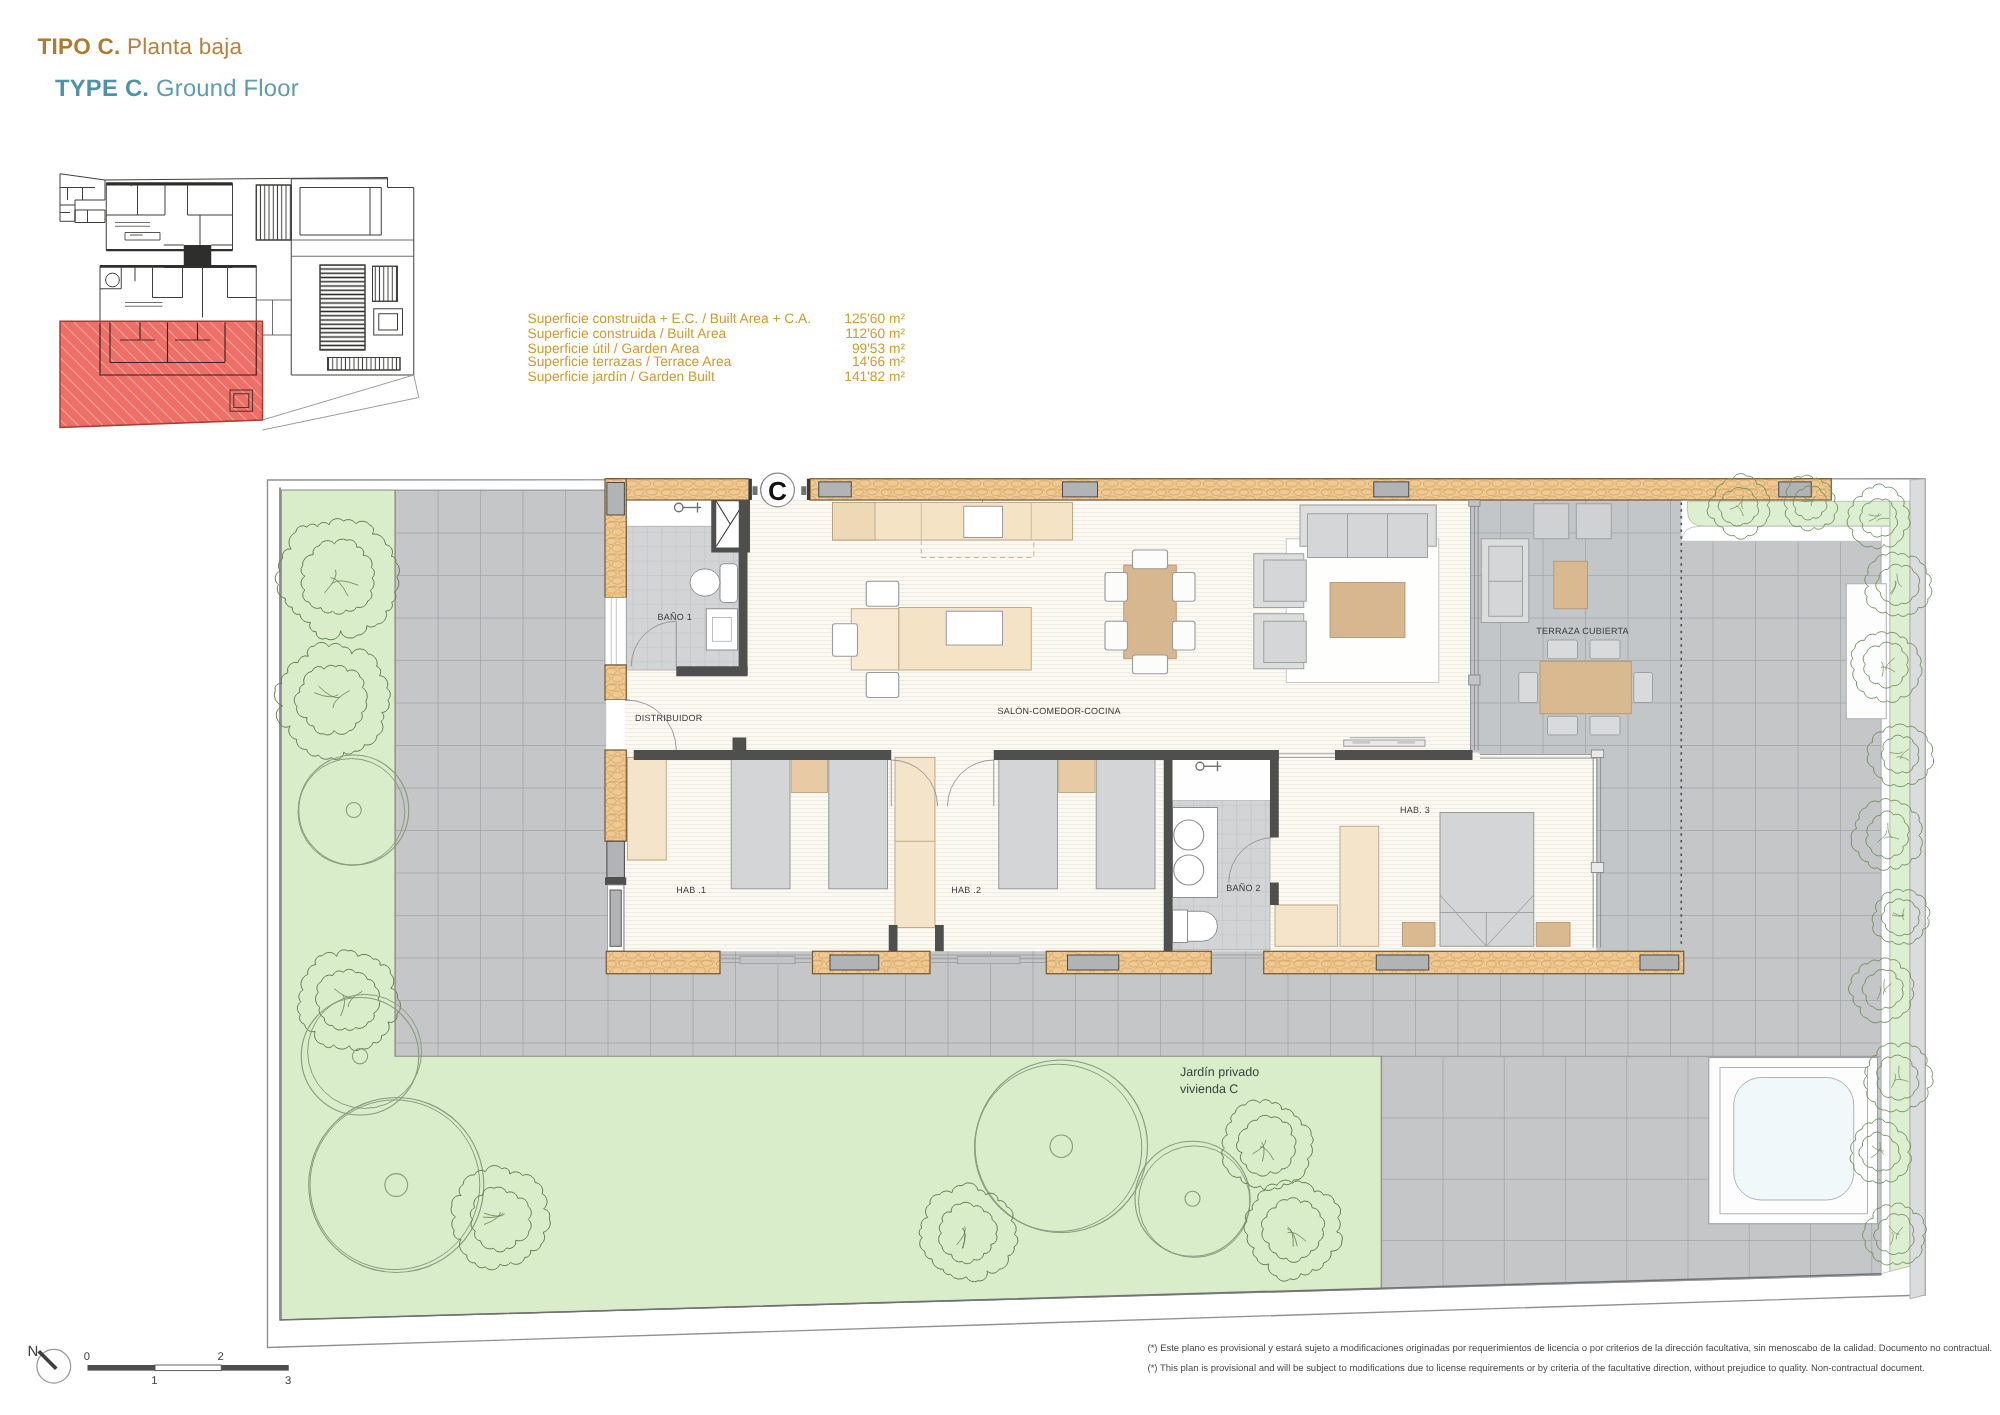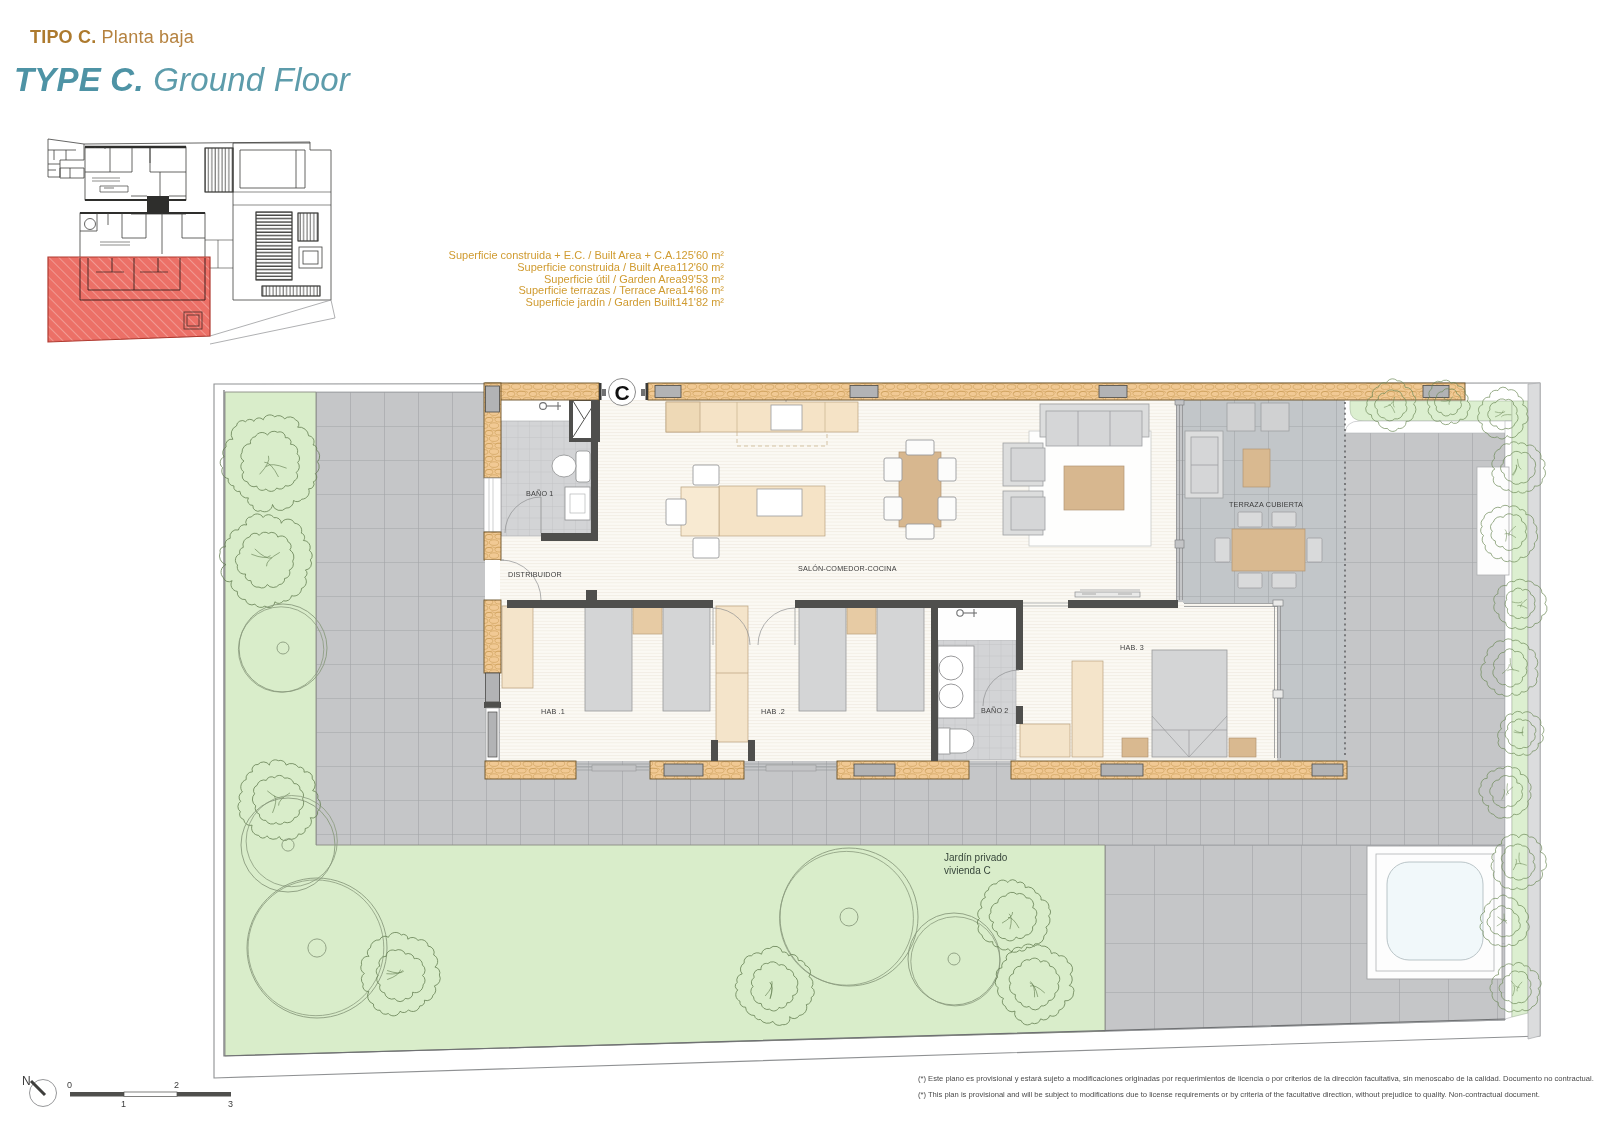--- a/index.html
+++ b/index.html
@@ -4,29 +4,29 @@
 <title>TIPO C Planta baja</title>
 <style>
 html,body{margin:0;padding:0;background:#ffffff;width:1600px;height:1132px;overflow:hidden;}
 body{font-family:"Liberation Sans",sans-serif;position:relative;}
 .abs{position:absolute;}
 .t1b{color:#ad7a2e;font-weight:bold;}
 .t1r{color:#b5823f;}
 .t2b{color:#4e93a5;font-weight:bold;}
 .t2r{color:#5d9cab;}
 #areas{color:#d09b30;font-size:11px;line-height:11.8px;width:302px;}
-#areas .row{display:flex;justify-content:flex-end;}
+#areas .row{display:flex;justify-content:space-between;}
 #disc{color:#4a4a4a;font-size:7.6px;line-height:16px;text-align:left;white-space:nowrap;}
 </style>
 </head>
 <body>
 
 <div class="abs" style="left:30px;top:27px;font-size:18px;letter-spacing:0.2px;"><span class="t1b">TIPO C.</span> <span class="t1r">Planta baja</span></div>
 
-<div class="abs" style="left:14px;top:61px;font-size:33px;letter-spacing:0.2px;font-style:italic;"><span class="t2b">TYPE C.</span> <span class="t2r">Ground Floor</span></div>
+<div class="abs" style="left:44px;top:61px;font-size:19px;letter-spacing:0.2px;"><span class="t2b">TYPE C.</span> <span class="t2r">Ground Floor</span></div>
 
 <div id="areas" class="abs" style="left:422px;top:250px;">
 <div class="row">
       <span>Superficie construida + E.C. / Built Area + C.A.</span>
       <span>125'60 m²</span>
     </div>
 <div class="row">
       <span>Superficie construida / Built Area</span>
       <span>112'60 m²</span>
     </div>

